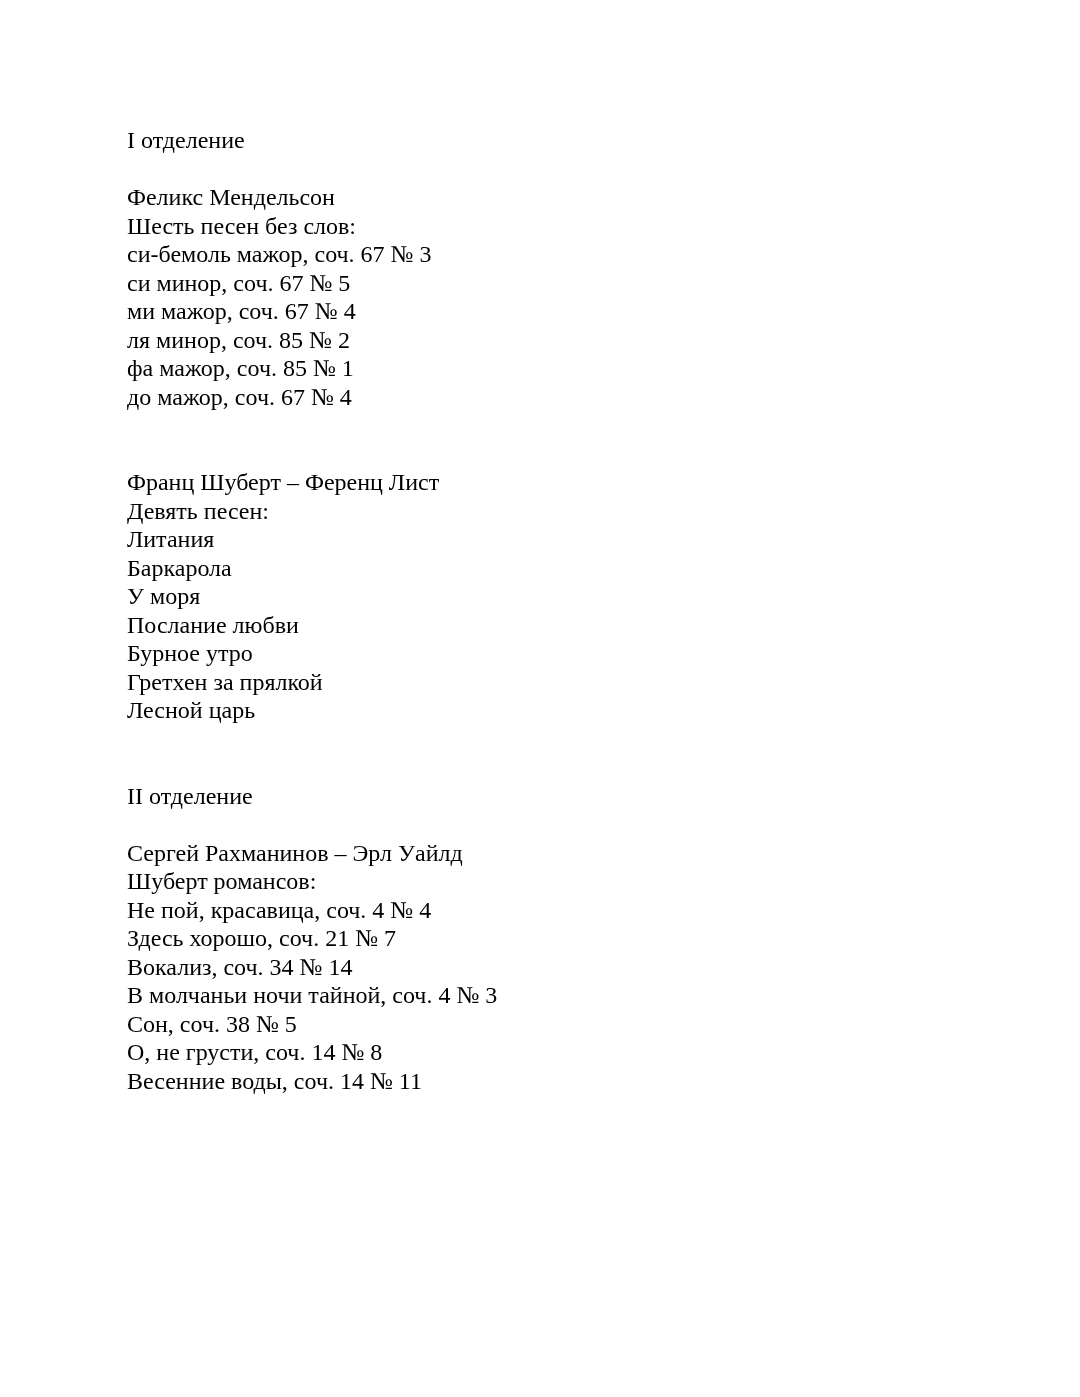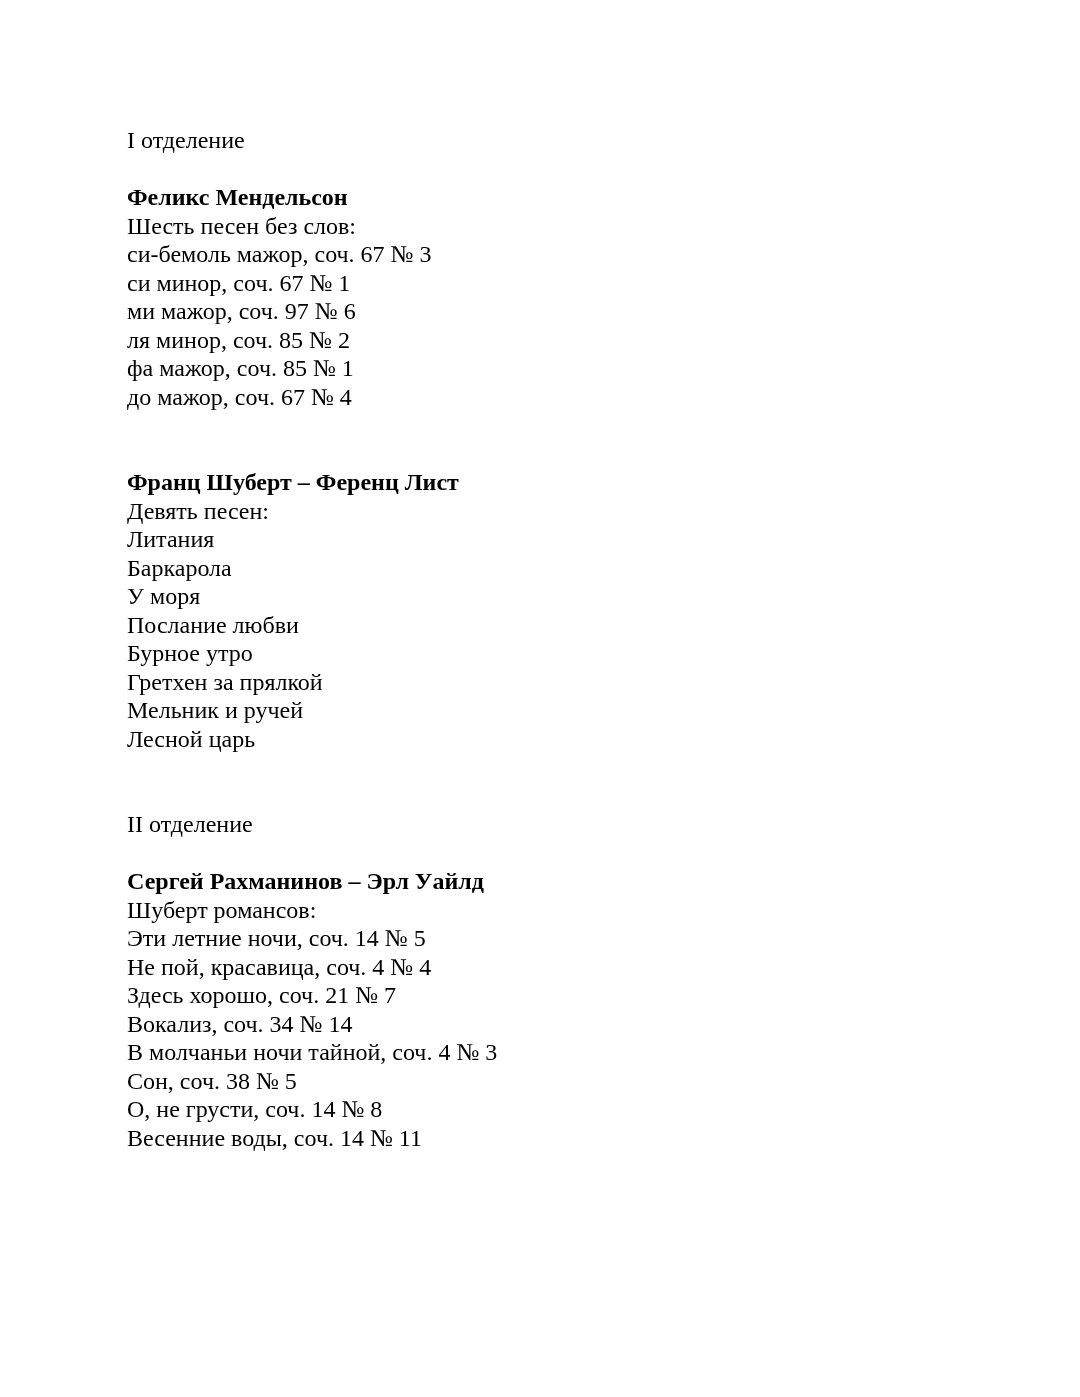--- a/index.html
+++ b/index.html
@@ -22,60 +22,58 @@
     right: 60px;
   }
   .line {
     font-family: "Liberation Serif", "DejaVu Serif", serif;
     font-size: 24px;
     line-height: 28.5px;
     white-space: pre-wrap;
     color: #000000;
   }
   .line.bold {
-    font-weight: bold;
+    font-weight: normal;
   }
   .blank {
     height: 28.5px;
   }
 </style>
 </head>
 <body>
 
 <div class="page">
   <div class="content">
       <div class="line">I отделение</div>
       <div class="blank"></div>
       <div class="line bold">Феликс Мендельсон</div>
       <div class="line">Шесть песен без слов:</div>
       <div class="line">си-бемоль мажор, соч. 67 № 3</div>
-      <div class="line">си минор, соч. 67 № 1</div>
-      <div class="line">ми мажор, соч. 97 № 6</div>
+      <div class="line">си минор, соч. 67 № 5</div>
+      <div class="line">ми мажор, соч. 67 № 4</div>
       <div class="line">ля минор, соч. 85 № 2</div>
       <div class="line">фа мажор, соч. 85 № 1</div>
       <div class="line">до мажор, соч. 67 № 4</div>
       <div class="blank"></div>
       <div class="blank"></div>
       <div class="line bold">Франц Шуберт – Ференц Лист</div>
       <div class="line">Девять песен:</div>
       <div class="line">Литания</div>
       <div class="line">Баркарола</div>
       <div class="line">У моря</div>
       <div class="line">Послание любви</div>
       <div class="line">Бурное утро</div>
       <div class="line">Гретхен за прялкой</div>
-      <div class="line">Мельник и ручей</div>
       <div class="line">Лесной царь</div>
       <div class="blank"></div>
       <div class="blank"></div>
       <div class="line">II отделение</div>
       <div class="blank"></div>
       <div class="line bold">Сергей Рахманинов – Эрл Уайлд</div>
       <div class="line">Шуберт романсов:</div>
-      <div class="line">Эти летние ночи, соч. 14 № 5</div>
       <div class="line">Не пой, красавица, соч. 4 № 4</div>
       <div class="line">Здесь хорошо, соч. 21 № 7</div>
       <div class="line">Вокализ, соч. 34 № 14</div>
       <div class="line">В молчаньи ночи тайной, соч. 4 № 3</div>
       <div class="line">Сон, соч. 38 № 5</div>
       <div class="line">О, не грусти, соч. 14 № 8</div>
       <div class="line">Весенние воды, соч. 14 № 11</div>
     </div>
 </div>
 

